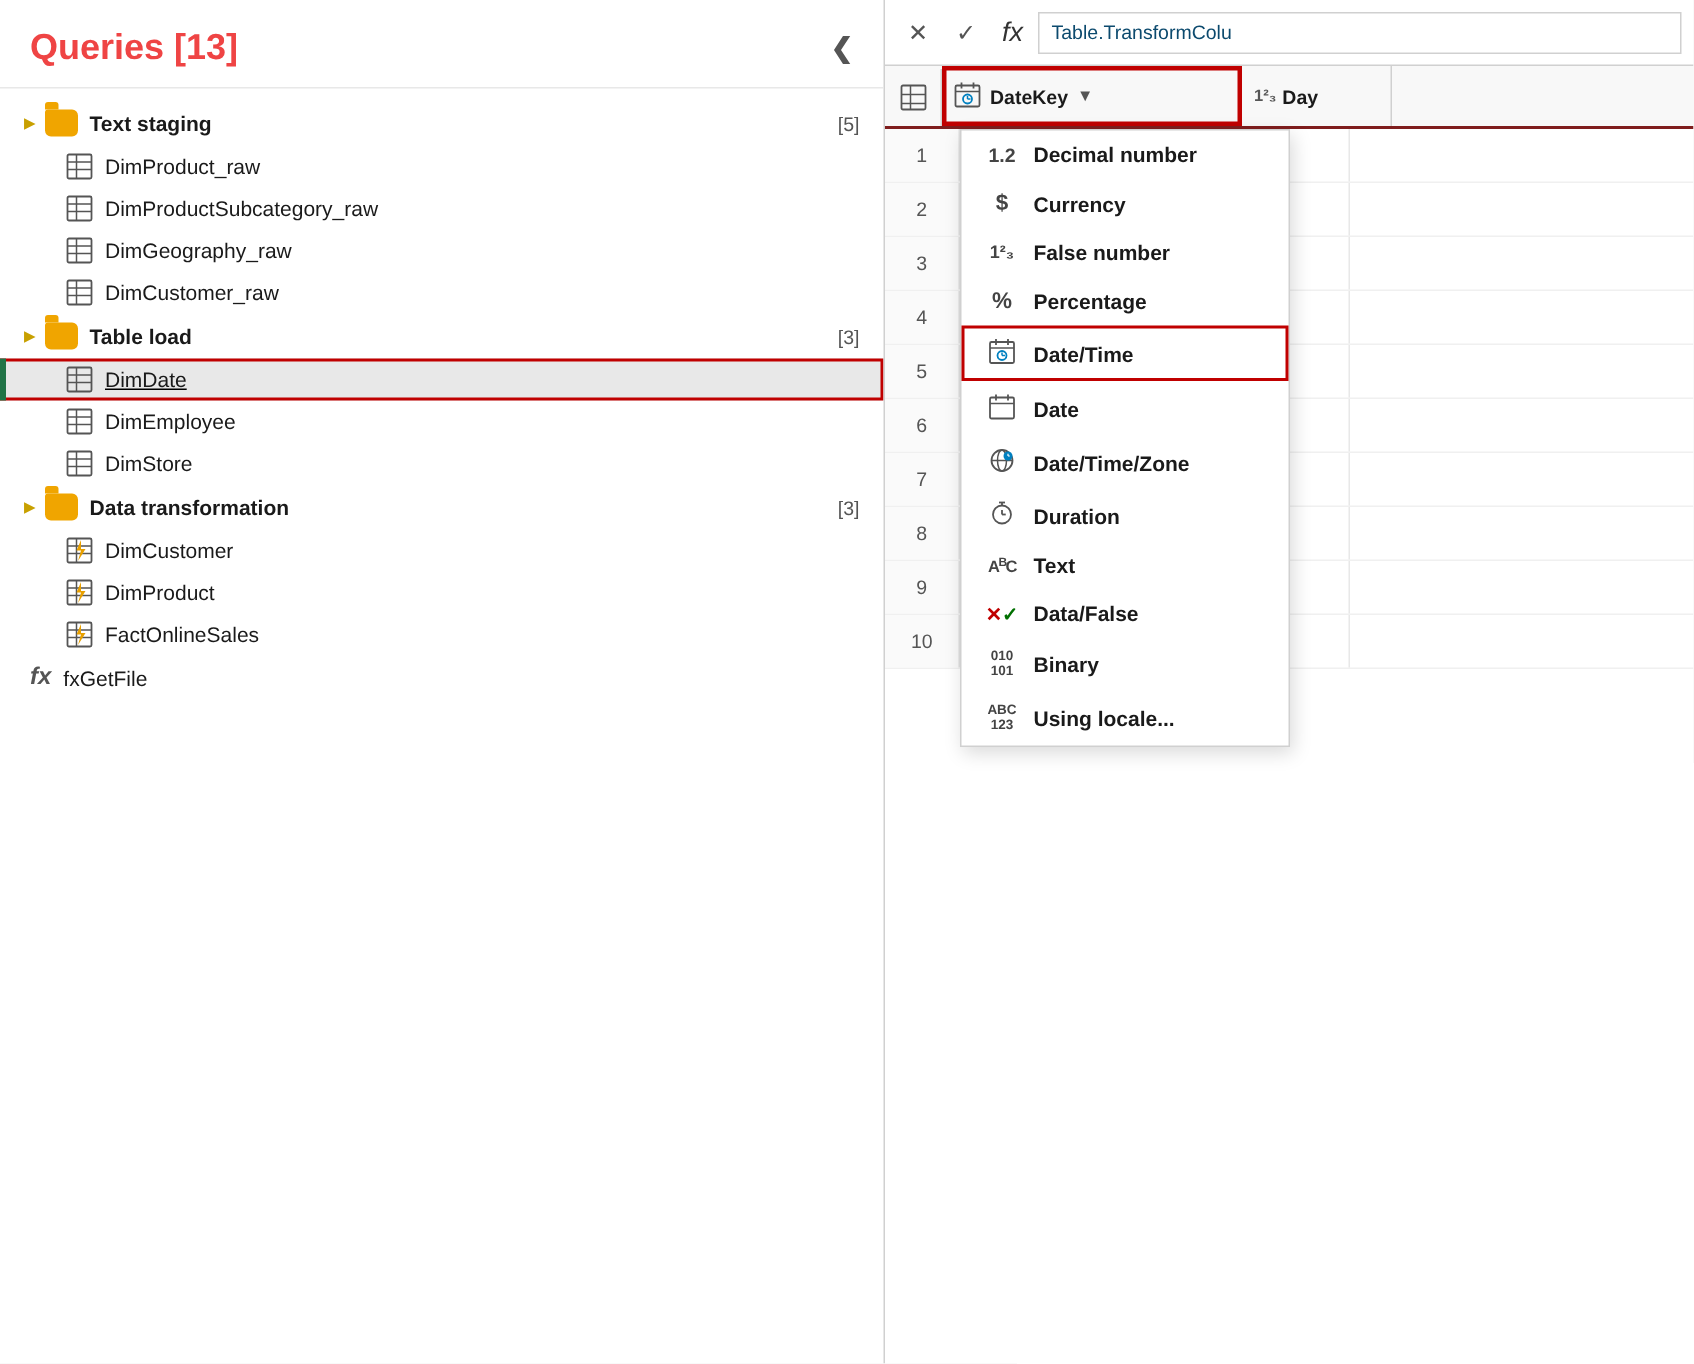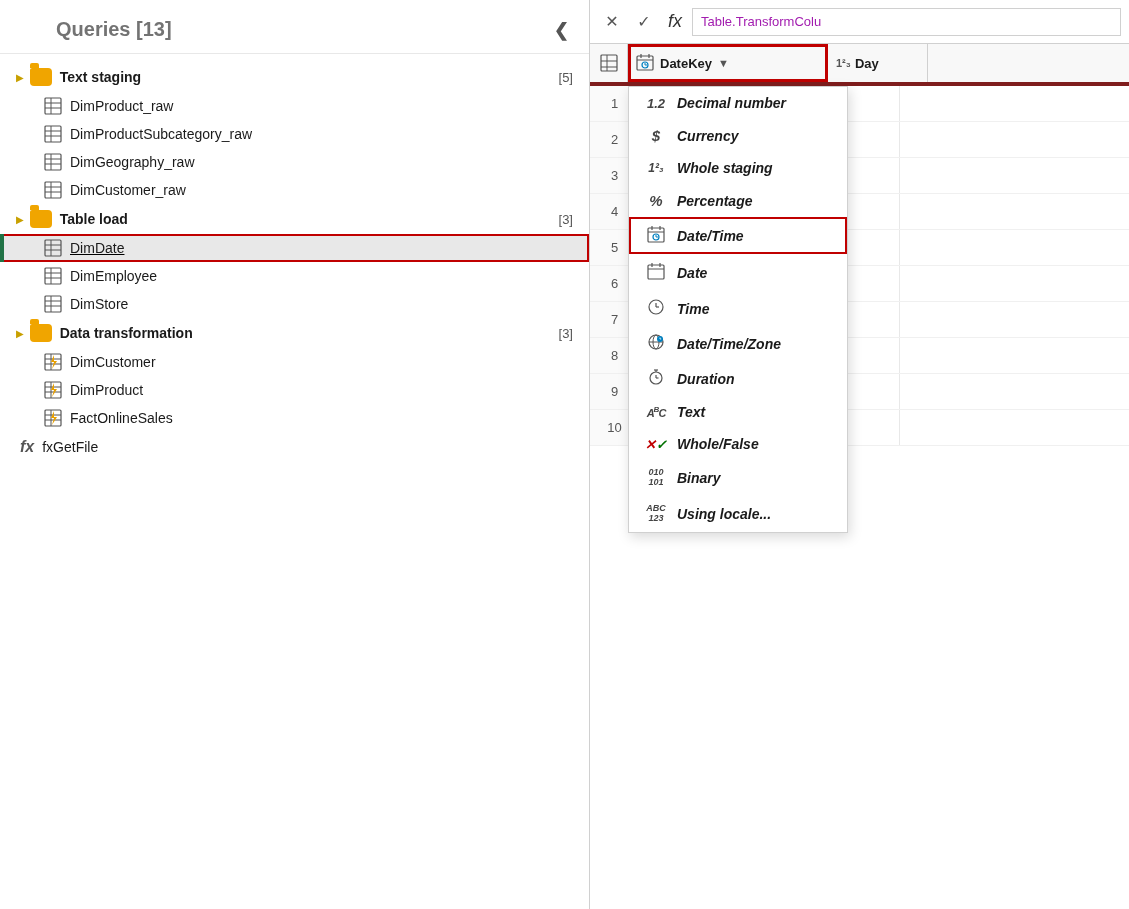--- a/index.html
+++ b/index.html
@@ -25,24 +25,23 @@
 
     .queries-header {
       display: flex;
       align-items: center;
       justify-content: space-between;
       padding: 18px 20px 12px 20px;
       border-bottom: 1px solid #e8e8e8;
     }
 
     .queries-title {
-      font-size: 20px;
+      font-size: 24px;
       font-weight: 600;
-      color: #737373;
-      margin-left: 36px;
+      color: #ef4444;
     }
 
     .collapse-btn {
       cursor: pointer;
       color: #555;
       font-size: 18px;
       font-weight: bold;
     }
 
     .queries-list {
@@ -196,28 +195,28 @@
       color: #333;
       margin: 0 6px;
     }
 
     .formula-input {
       flex: 1;
       height: 28px;
       border: 1px solid #d0d0d0;
       padding: 0 8px;
       font-size: 13px;
-      color: #a21caf;
+      color: #0c4a6e;
       background: #fff;
     }
 
     .column-header-bar {
       display: flex;
-      align-items: center;
-      border-bottom: 4px solid #7f1d1d;
+      align-items: flex-end;
+      border-bottom: 2px solid #7f1d1d;
       background: #f8f8f8;
       height: 42px;
       padding: 0;
     }
 
     
     .grid-icon-header {
       width: 38px;
       height: 38px;
       display: flex;
@@ -254,27 +253,26 @@
       margin-left: 6px;
       font-size: 11px;
       color: #555;
       cursor: pointer;
     }
 
     
     .dropdown-overlay {
       position: absolute;
       top: 42px;
-      left: 0;
+      left: 12px;
       z-index: 100;
       background: #fff;
       border: 1px solid #d0d0d0;
       box-shadow: 2px 4px 12px rgba(0,0,0,0.15);
       min-width: 220px;
-      font-style: italic;
     }
 
     .dropdown-item {
       display: flex;
       align-items: center;
       padding: 8px 16px;
       cursor: pointer;
       color: #1a1a1a;
       font-size: 14px;
       gap: 10px;
@@ -547,21 +545,21 @@
         <div class="dropdown-item">
           <span class="dropdown-item-icon" style="font-size:13px;font-weight:600;">1.2</span>
           <span>Decimal number</span>
         </div>
         <div class="dropdown-item">
           <span class="dropdown-item-icon" style="font-size:15px;">$</span>
           <span>Currency</span>
         </div>
         <div class="dropdown-item">
           <span class="dropdown-item-icon" style="font-size:12px;">1²₃</span>
-          <span>Whole staging</span>
+          <span>False number</span>
         </div>
         <div class="dropdown-item">
           <span class="dropdown-item-icon" style="font-size:15px;">%</span>
           <span>Percentage</span>
         </div>
 
         <div class="dropdown-item highlighted">
           <span class="dropdown-item-icon">
             <svg width="18" height="18" viewBox="0 0 18 18">
               <rect x="1" y="3" width="16" height="14" rx="1" fill="none" stroke="#555" stroke-width="1.2"></rect>
@@ -583,30 +581,20 @@
               <line x1="5" y1="1" x2="5" y2="5" stroke="#555" stroke-width="1.2"></line>
               <line x1="13" y1="1" x2="13" y2="5" stroke="#555" stroke-width="1.2"></line>
             </svg>
           </span>
           <span>Date</span>
         </div>
         <div class="dropdown-item">
           <span class="dropdown-item-icon">
             <svg width="16" height="16" viewBox="0 0 16 16">
               <circle cx="8" cy="8" r="7" fill="none" stroke="#555" stroke-width="1.2"></circle>
-              <line x1="8" y1="4" x2="8" y2="8" stroke="#555" stroke-width="1.2"></line>
-              <line x1="8" y1="8" x2="11" y2="8" stroke="#555" stroke-width="1.2"></line>
-            </svg>
-          </span>
-          <span>Time</span>
-        </div>
-        <div class="dropdown-item">
-          <span class="dropdown-item-icon">
-            <svg width="16" height="16" viewBox="0 0 16 16">
-              <circle cx="8" cy="8" r="7" fill="none" stroke="#555" stroke-width="1.2"></circle>
               <ellipse cx="8" cy="8" rx="3" ry="7" fill="none" stroke="#555" stroke-width="1"></ellipse>
               <line x1="1" y1="8" x2="15" y2="8" stroke="#555" stroke-width="1"></line>
               <circle cx="12" cy="5" r="3" fill="#0080c0" stroke="none"></circle>
               <line x1="12" y1="3.5" x2="12" y2="5" stroke="#fff" stroke-width="0.8"></line>
               <line x1="12" y1="5" x2="13.2" y2="5" stroke="#fff" stroke-width="0.8"></line>
             </svg>
           </span>
           <span>Date/Time/Zone</span>
         </div>
         <div class="dropdown-item">
@@ -622,21 +610,21 @@
           <span>Duration</span>
         </div>
         <div class="dropdown-item">
           <span class="dropdown-item-icon" style="font-size:11px;font-weight:bold;letter-spacing:-1px;">A<sup style="font-size:8px;">B</sup>C</span>
           <span>Text</span>
         </div>
         <div class="dropdown-item">
           <span class="dropdown-item-icon" style="font-size:13px;">
             <span style="color:#c00000;">✕</span><span style="color:#007000;">✓</span>
           </span>
-          <span>Whole/False</span>
+          <span>Data/False</span>
         </div>
         <div class="dropdown-item">
           <span class="dropdown-item-icon" style="font-size:9px;line-height:1.1;text-align:center;display:inline-block;">010<br>101</span>
           <span>Binary</span>
         </div>
         <div class="dropdown-item">
           <span class="dropdown-item-icon" style="font-size:9px;line-height:1.1;text-align:center;display:inline-block;">ABC<br>123</span>
           <span>Using locale...</span>
         </div>
       </div>

